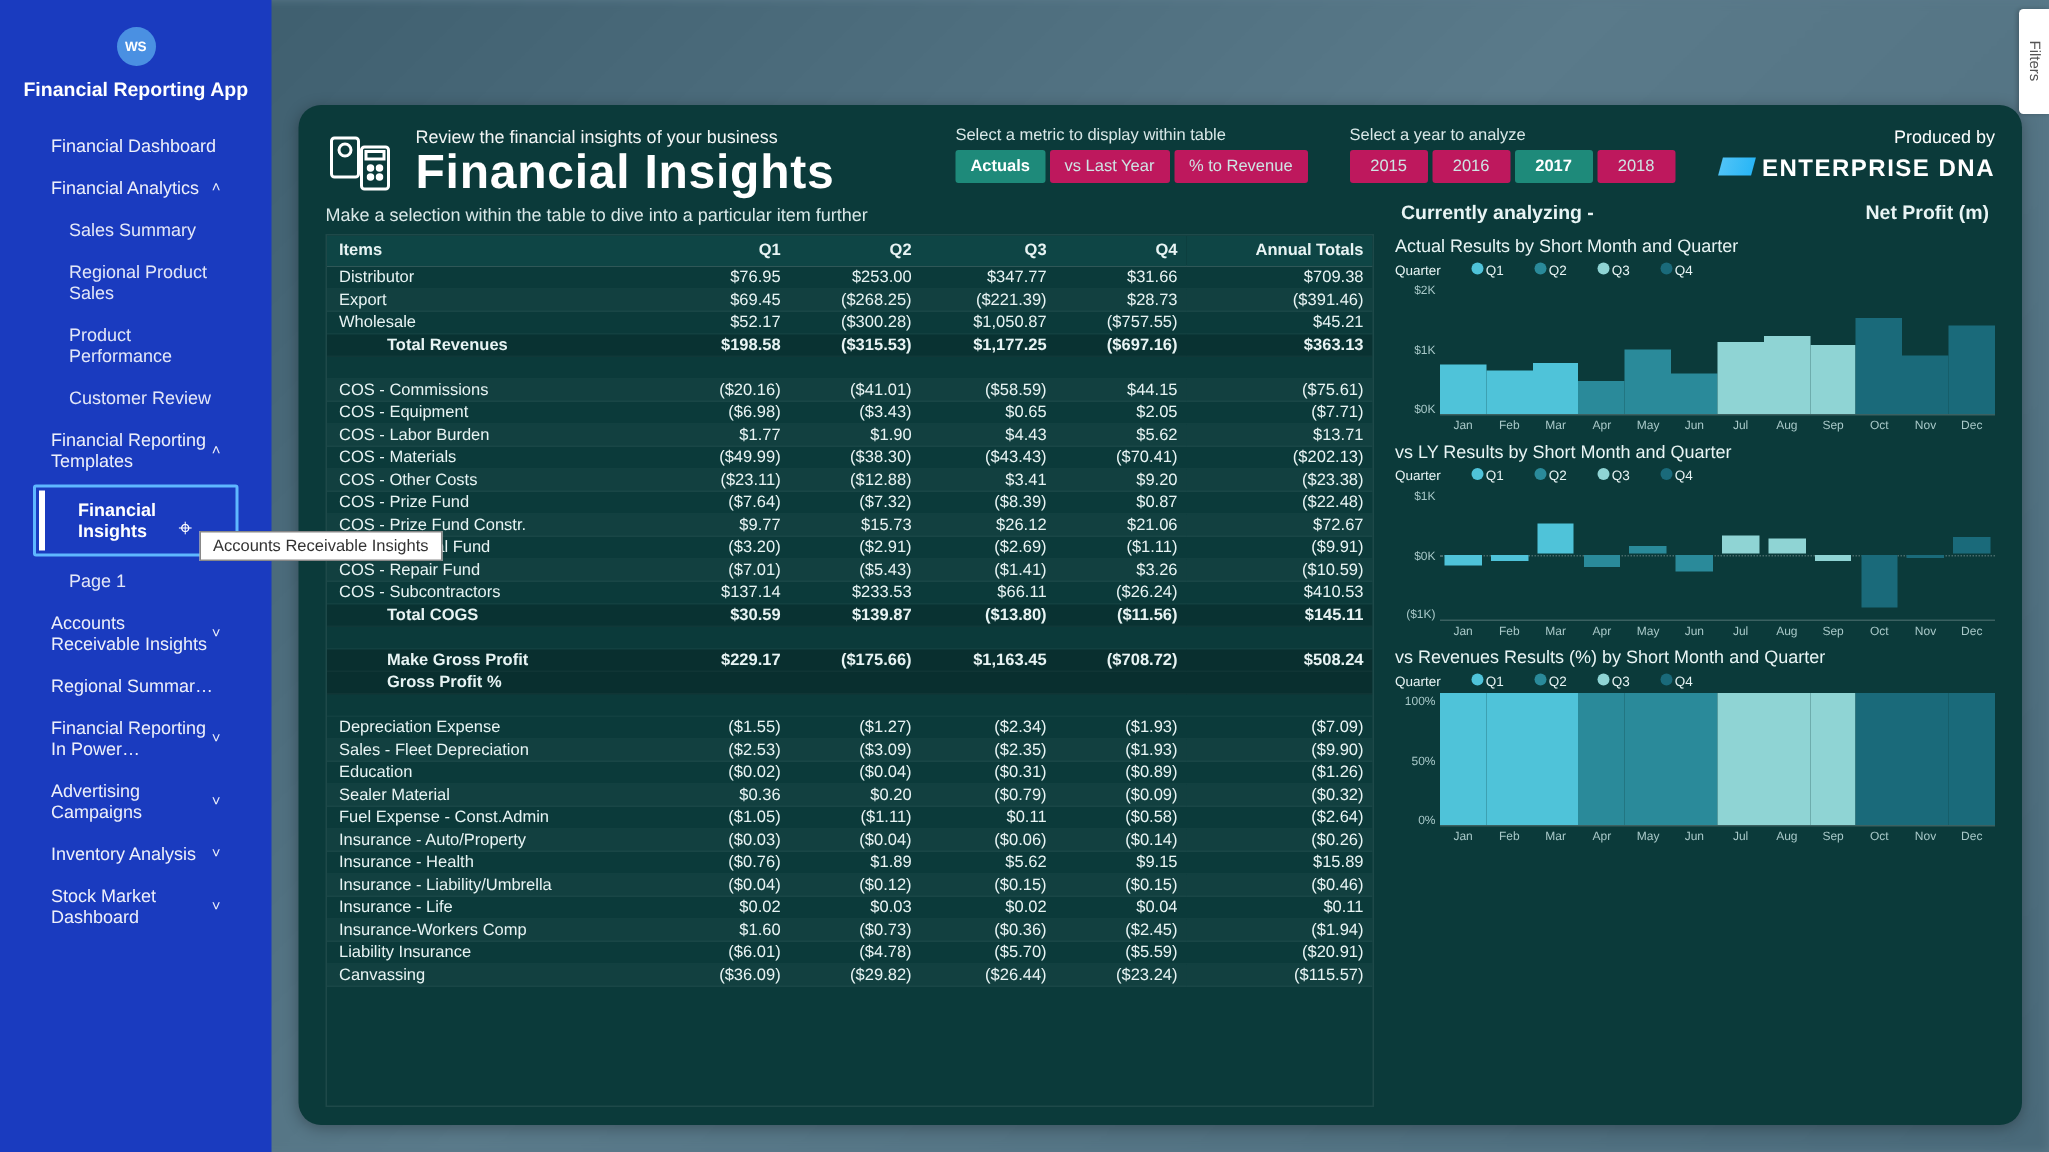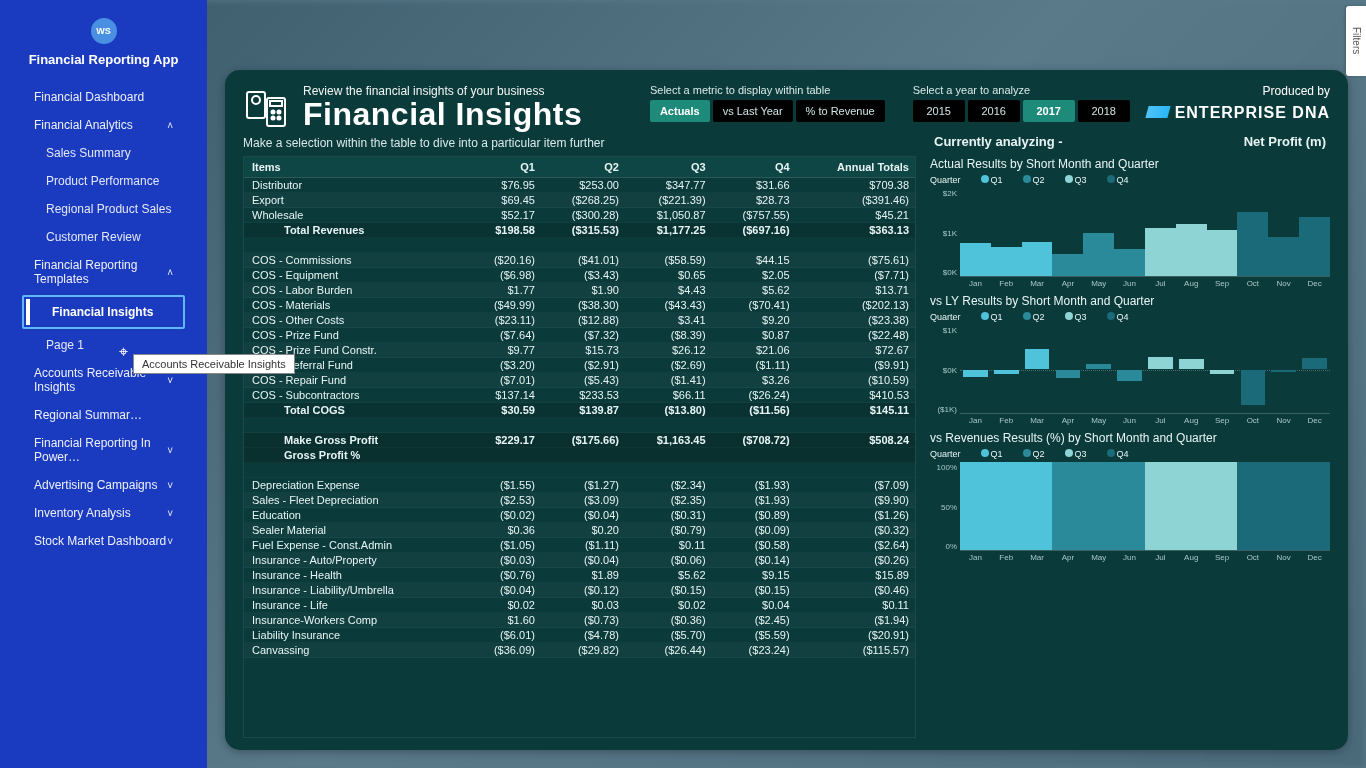--- a/index.html
+++ b/index.html
@@ -1,20 +1,20 @@
 <!DOCTYPE html>
 <html><head>
 <meta charset="utf-8">
 <style>
 *{box-sizing:border-box;margin:0;padding:0}
 html,body{width:1366px;height:768px;font-family:'Segoe UI',Arial,sans-serif;overflow:hidden;background:#5a7a8a}
 body{position:relative}
 .bg{position:absolute;inset:0;background:linear-gradient(135deg,#3a5a6a 0%,#5a7a8a 50%,#4a6a7a 100%);filter:blur(3px)}
 .shell{position:relative;display:flex;height:768px}
-.sidebar{width:207px;background:#1a3bbf;color:#fff;display:flex;flex-direction:column;font-size:13px}
+.sidebar{width:181px;background:#1a3bbf;color:#fff;display:flex;flex-direction:column;font-size:13px}
 .avatar-wrap{display:flex;flex-direction:column;align-items:center;padding:18px 0 10px}
 .avatar{width:26px;height:26px;border-radius:50%;background:#4a90e2;display:flex;align-items:center;justify-content:center;font-size:9px;color:#fff;font-weight:600}
 .app-title{font-size:13px;font-weight:600;margin-top:8px}
 .nav{padding:6px 16px}
 .nav-item{padding:7px 18px;cursor:pointer;display:flex;align-items:center;justify-content:space-between;font-size:12px;color:rgba(255,255,255,.92)}
 .nav-sub{padding:7px 18px 7px 30px;font-size:12px;cursor:pointer;color:rgba(255,255,255,.88)}
 .nav-sel-wrap{margin:2px 6px;border:2px solid #5fb7ff;border-radius:2px;padding:2px}
 .nav-sel{padding:6px 12px 6px 22px;border-left:4px solid #fff;font-size:12px;font-weight:600}
 .chev{font-size:10px}
 .tooltip{position:absolute;left:133px;top:354px;background:#fff;color:#333;font-size:11px;padding:3px 8px;border:1px solid #888;z-index:30}
@@ -23,21 +23,21 @@
 .topgap{height:70px}
 .report{margin:0 18px 18px 18px;flex:1;background:#0b3a3a;border-radius:15px;display:flex;flex-direction:column;position:relative;overflow:hidden;box-shadow:0 2px 10px rgba(0,0,0,.3)}
 .report-head{display:flex;padding:14px 18px 2px 18px;color:#fff;align-items:flex-start}
 .head-icon{width:46px;height:46px;margin-right:14px;flex-shrink:0}
 .head-text{flex:0 0 auto;width:330px}
 .head-sub{font-size:12px;opacity:.95}
 .head-title{font-size:32px;font-weight:700;letter-spacing:.5px;line-height:1}
 .metric-group{margin-left:auto;text-align:left}
 .slicer-label{font-size:11px;color:#d9e8e8;margin-bottom:4px}
 .btn-row{display:flex;gap:3px}
-.btn{background:#000000;color:#cfe4e4;font-size:11px;padding:5px 10px;border-radius:2px;cursor:pointer;min-width:52px;text-align:center}
+.btn{background:#be185d;color:#cfe4e4;font-size:11px;padding:5px 10px;border-radius:2px;cursor:pointer;min-width:52px;text-align:center}
 .btn.active{background:#1e8a7a;color:#fff;font-weight:600}
 .year-group{margin-left:28px}
 .produced{margin-left:auto;text-align:right;color:#fff}
 .produced-txt{font-size:12px;margin-bottom:6px}
 .brand{font-size:16px;font-weight:700;letter-spacing:1px}
 .brand-logo{display:inline-block;width:22px;height:12px;background:linear-gradient(90deg,#4fc3f7,#29b6f6);margin-right:6px;transform:skewX(-15deg)}
 .report-body{flex:1;display:flex;padding:0 18px 12px 18px;gap:14px;overflow:hidden}
 .table-pane{flex:1;display:flex;flex-direction:column;min-width:0}
 .table-instr{font-size:12px;color:#d9e8e8;padding:4px 0 6px 0}
 .tbl-wrap{flex:1;overflow:hidden;position:relative;border:1px solid rgba(255,255,255,.08)}
@@ -84,22 +84,22 @@
     </div>
     <div class="nav" id="nav">
         <div class="nav-item">
           <span>Financial Dashboard</span>
         </div>
         <div class="nav-item">
           <span>Financial Analytics</span>
           <span class="chev">˄</span>
         </div>
         <div class="nav-sub"><span>Sales Summary</span></div>
+        <div class="nav-sub"><span>Regional Product Sales</span></div>
         <div class="nav-sub"><span>Product Performance</span></div>
-        <div class="nav-sub"><span>Regional Product Sales</span></div>
         <div class="nav-sub"><span>Customer Review</span></div>
         <div class="nav-item">
           <span>Financial Reporting Templates</span>
           <span class="chev">˄</span>
         </div>
         <div class="nav-sel-wrap">
           <div class="nav-sel">Financial Insights</div>
         </div>
         <div class="nav-sub"><span>Page 1</span></div>
         <div class="nav-item">

